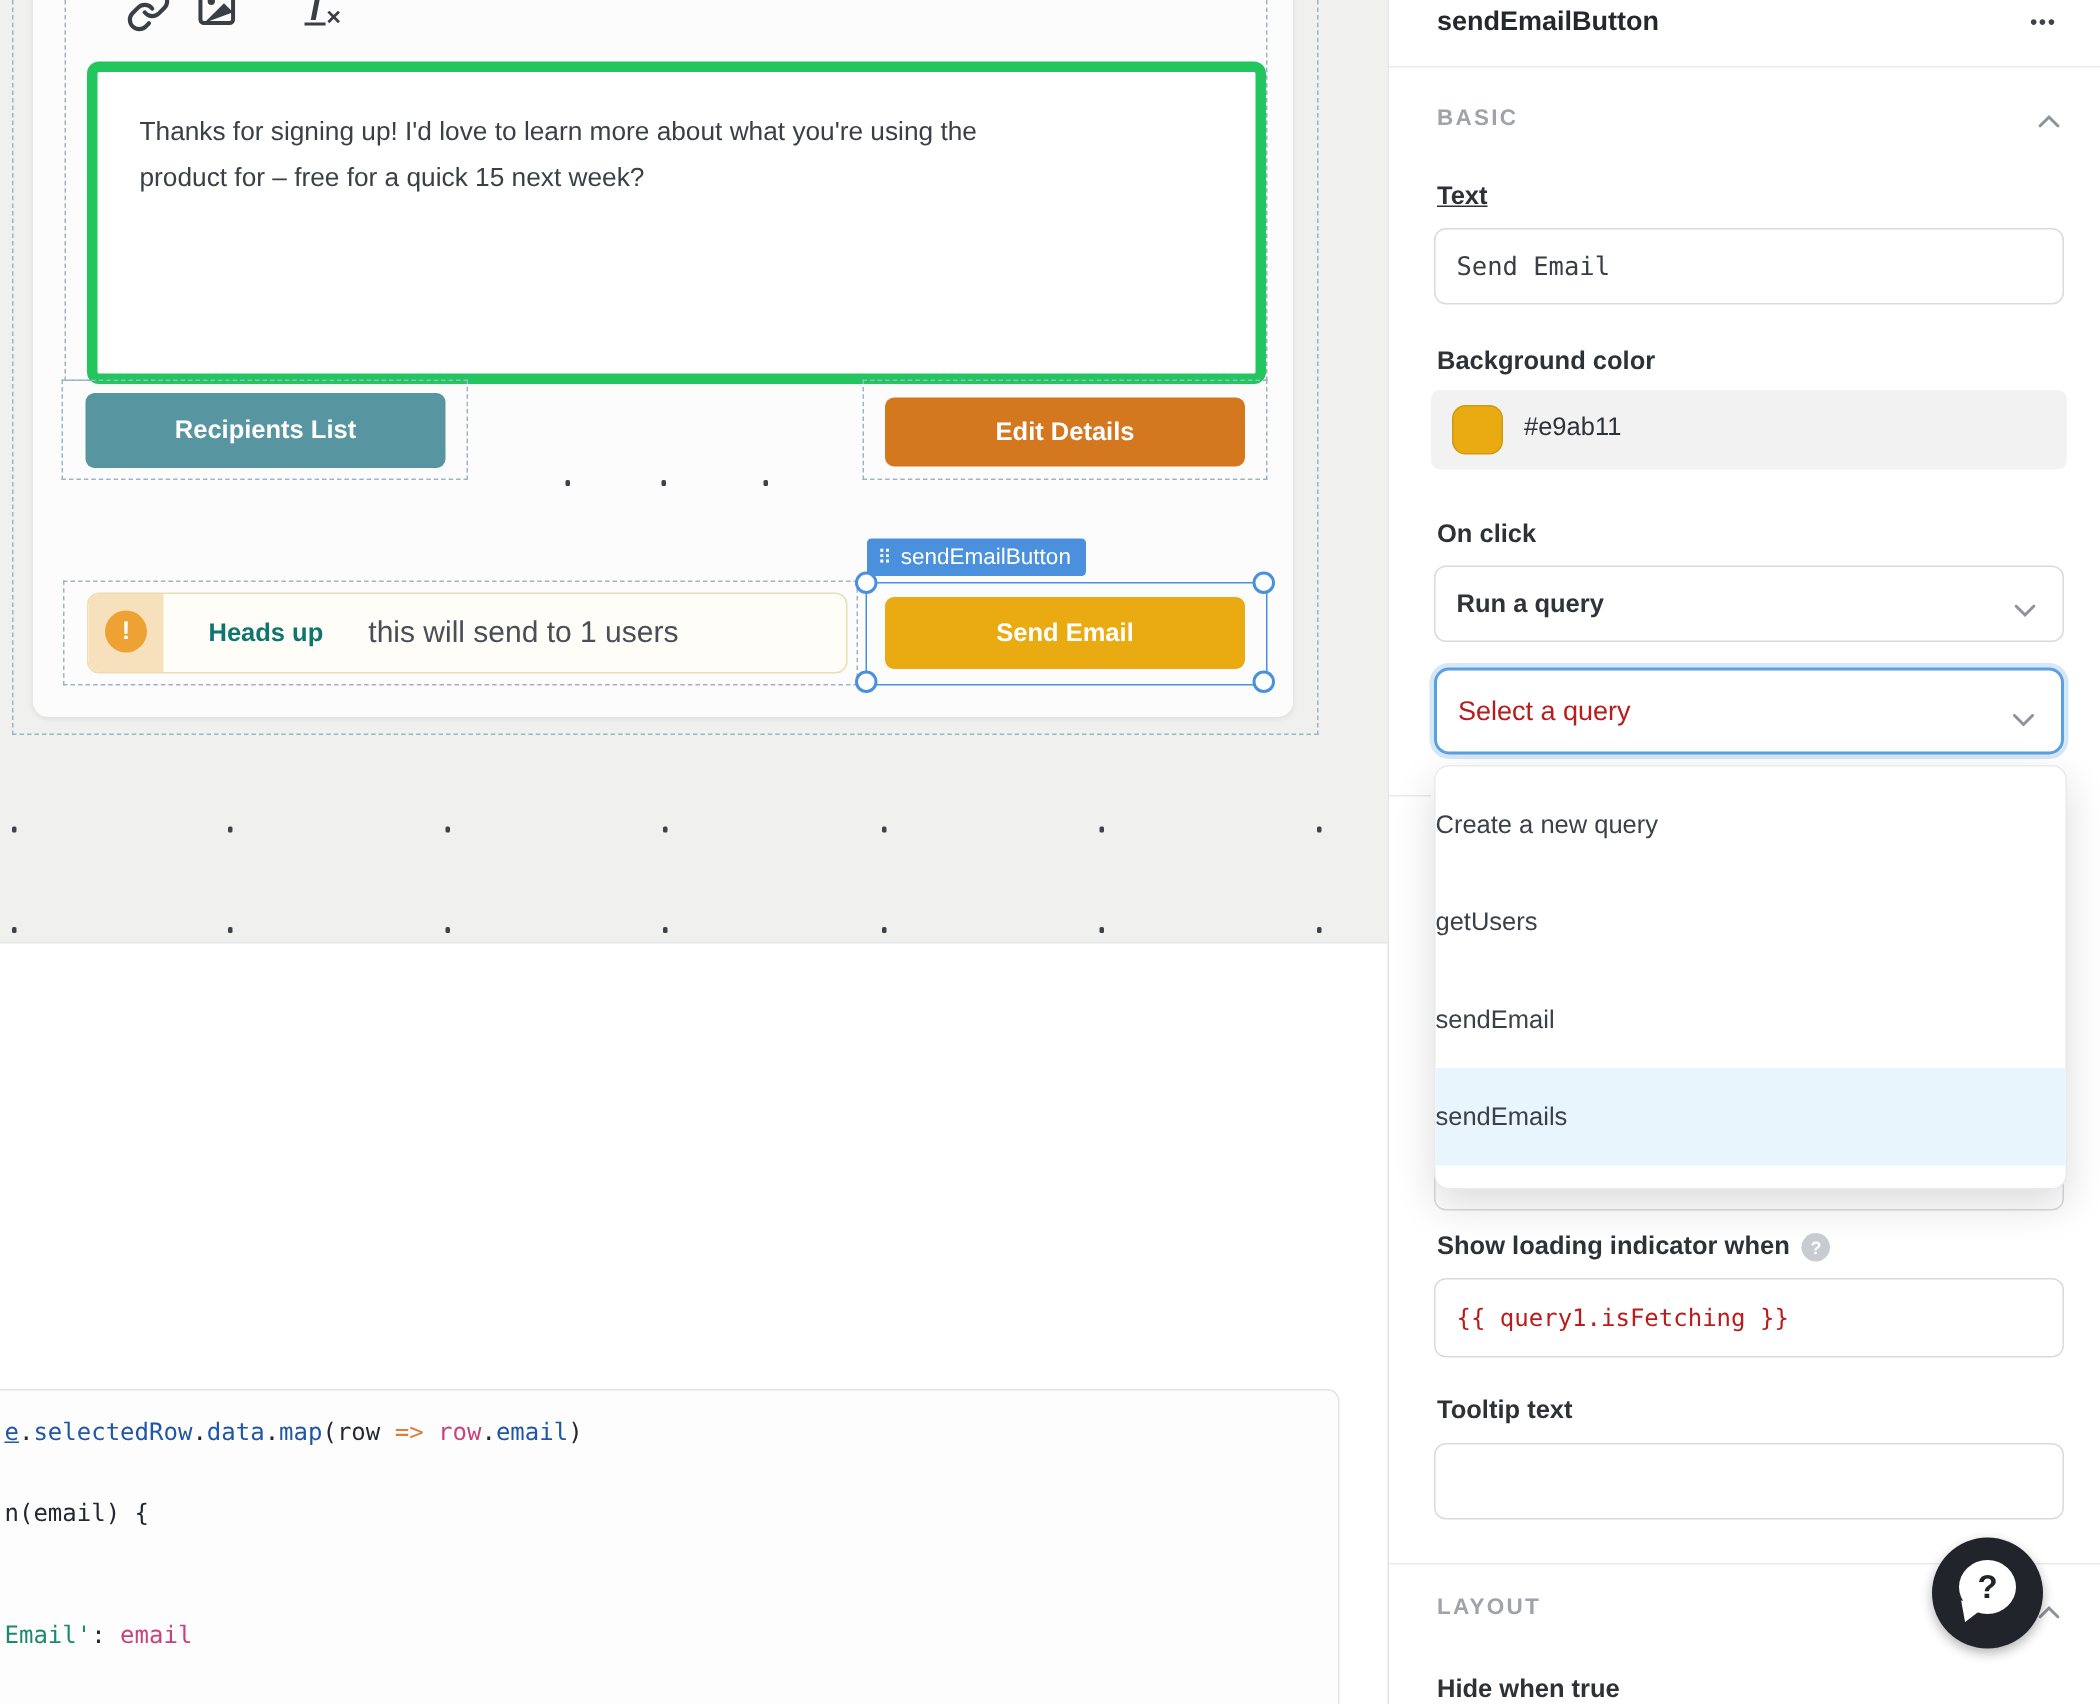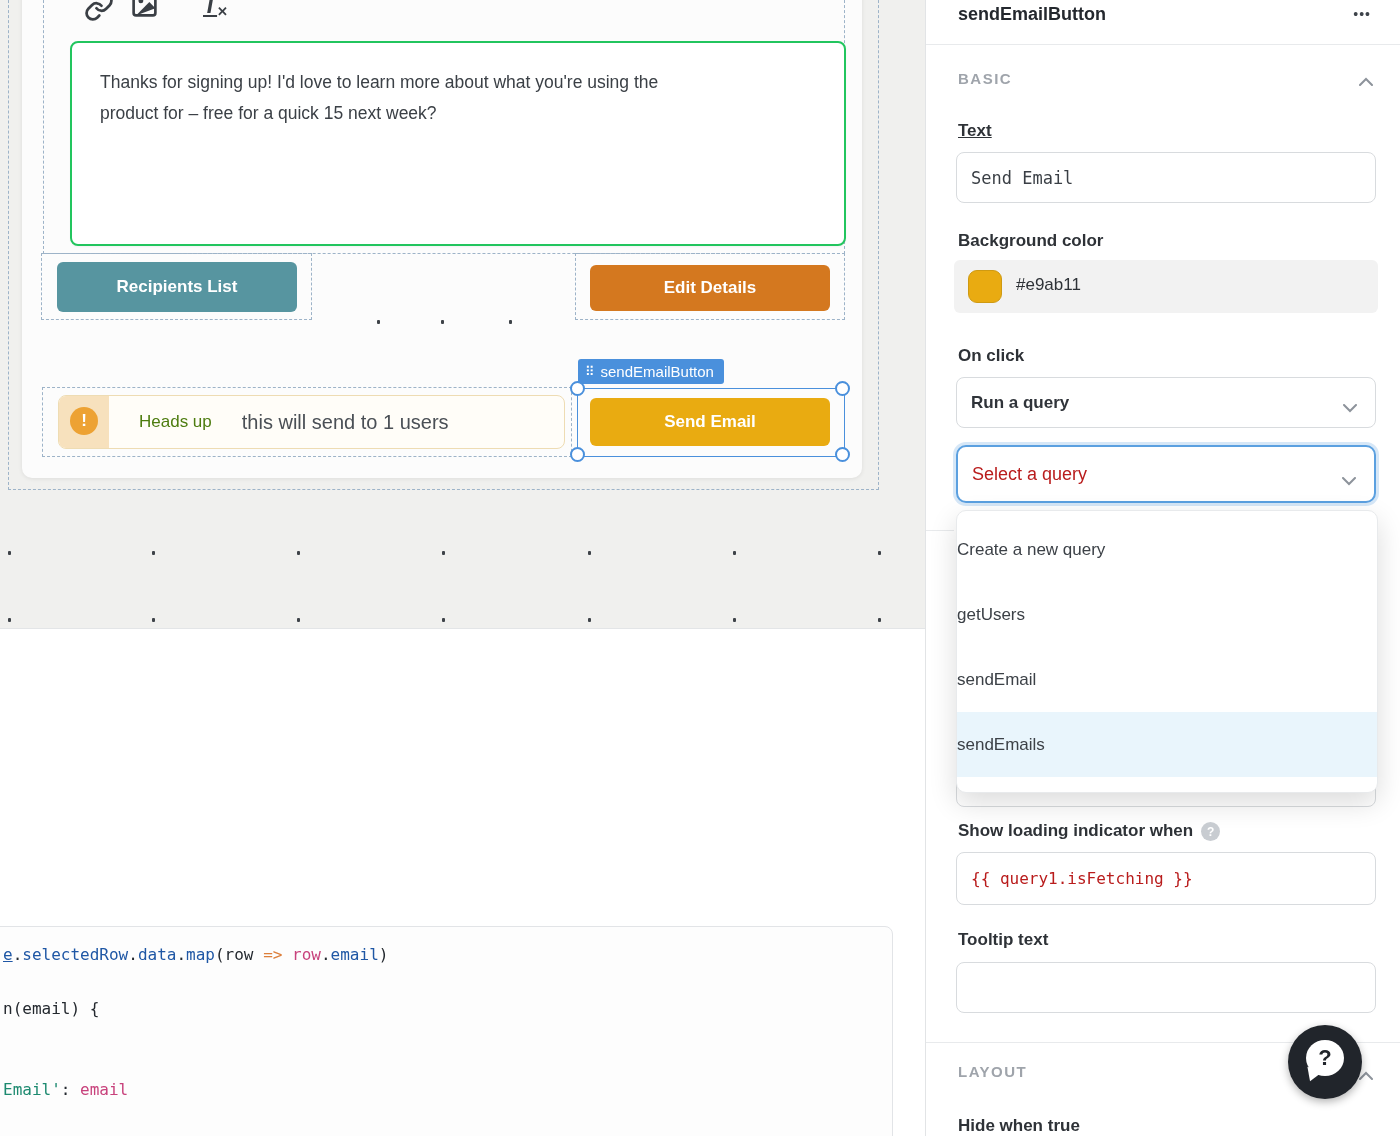--- a/index.html
+++ b/index.html
@@ -5,22 +5,22 @@
   html,body{margin:0;padding:0;background:#e8e8e8;}
   #app{position:relative;width:1400px;height:1136px;overflow:hidden;background:#ffffff;
        font-family:"Liberation Sans", sans-serif;color:#2f3338;}
   .abs{position:absolute;}
   
   #canvas{left:0;top:0;width:925px;height:628px;background:#f0f0ee;overflow:hidden;}
   .card{left:22px;top:-20px;width:840px;height:498px;background:#fcfcfc;border-radius:10px;
         box-shadow:0 1px 4px rgba(0,0,0,.08);}
   .dashed{border:1px dashed #9db3c8;}
   .dot{width:3px;height:4px;background:#3e4348;border-radius:1px;}
-  .editor-box{left:58px;top:41px;width:772px;height:201px;background:#fff;border:2px solid #22c55e;
-        border-radius:8px;box-shadow:0 1px 2px rgba(0,0,0,.04);margin-left:12px;}
+  .editor-box{left:58px;top:41px;width:772px;height:201px;background:#fff;border:7px solid #22c55e;
+        border-radius:8px;box-shadow:0 1px 2px rgba(0,0,0,.04);}
   .editor-text{left:28px;top:24px;right:24px;font-size:17.5px;line-height:31px;color:#3b4046;}
   .tool-icon{color:#3a3f45;}
   .cbtn{border-radius:6px;color:#fff;font-weight:bold;font-size:17px;display:flex;
         align-items:center;justify-content:center;cursor:pointer;}
   .alert{left:58px;top:395px;width:505px;height:52px;background:#fffdf8;border:1.5px solid #eedcb3;
         border-radius:8px;overflow:hidden;display:flex;align-items:center;}
   .alert-strip{position:absolute;left:0;top:0;width:50px;height:100%;background:#f7e1bd;}
   .alert-icon{position:absolute;left:11px;top:11px;width:28px;height:28px;border-radius:50%;
         background:#eda233;color:#fff;font-weight:bold;font-size:17px;display:flex;
         align-items:center;justify-content:center;}
@@ -100,21 +100,21 @@
     <div class="abs cbtn" style="left:590px;top:265px;width:240px;height:46px;background:#d4781f;">
       <span>Edit Details</span>
     </div>
 
     <div class="abs dashed" style="left:42px;top:387px;width:528px;height:68px;"></div>
     <div class="abs alert">
       <div class="alert-strip"></div>
       <div class="alert-icon">
           <span>!</span>
         </div>
-      <span style="margin-left:80px;font-weight:normal;font-size:17px;color:#4d7c0f;">Heads up</span>
+      <span style="margin-left:80px;font-weight:bold;font-size:17px;color:#0f766e;">Heads up</span>
       <span style="margin-left:30px;font-size:20px;color:#4a4f55;">this will send to 1 users</span>
     </div>
 
     <div class="abs sel-tag">
       <span style="font-size:13px;">⠿</span>
       <span>sendEmailButton</span>
     </div>
     <div class="abs sel-rect"></div>
     <div class="abs cbtn" style="left:590px;top:398px;width:240px;height:48px;background:#e9ab11;">
       <span>Send Email</span>

